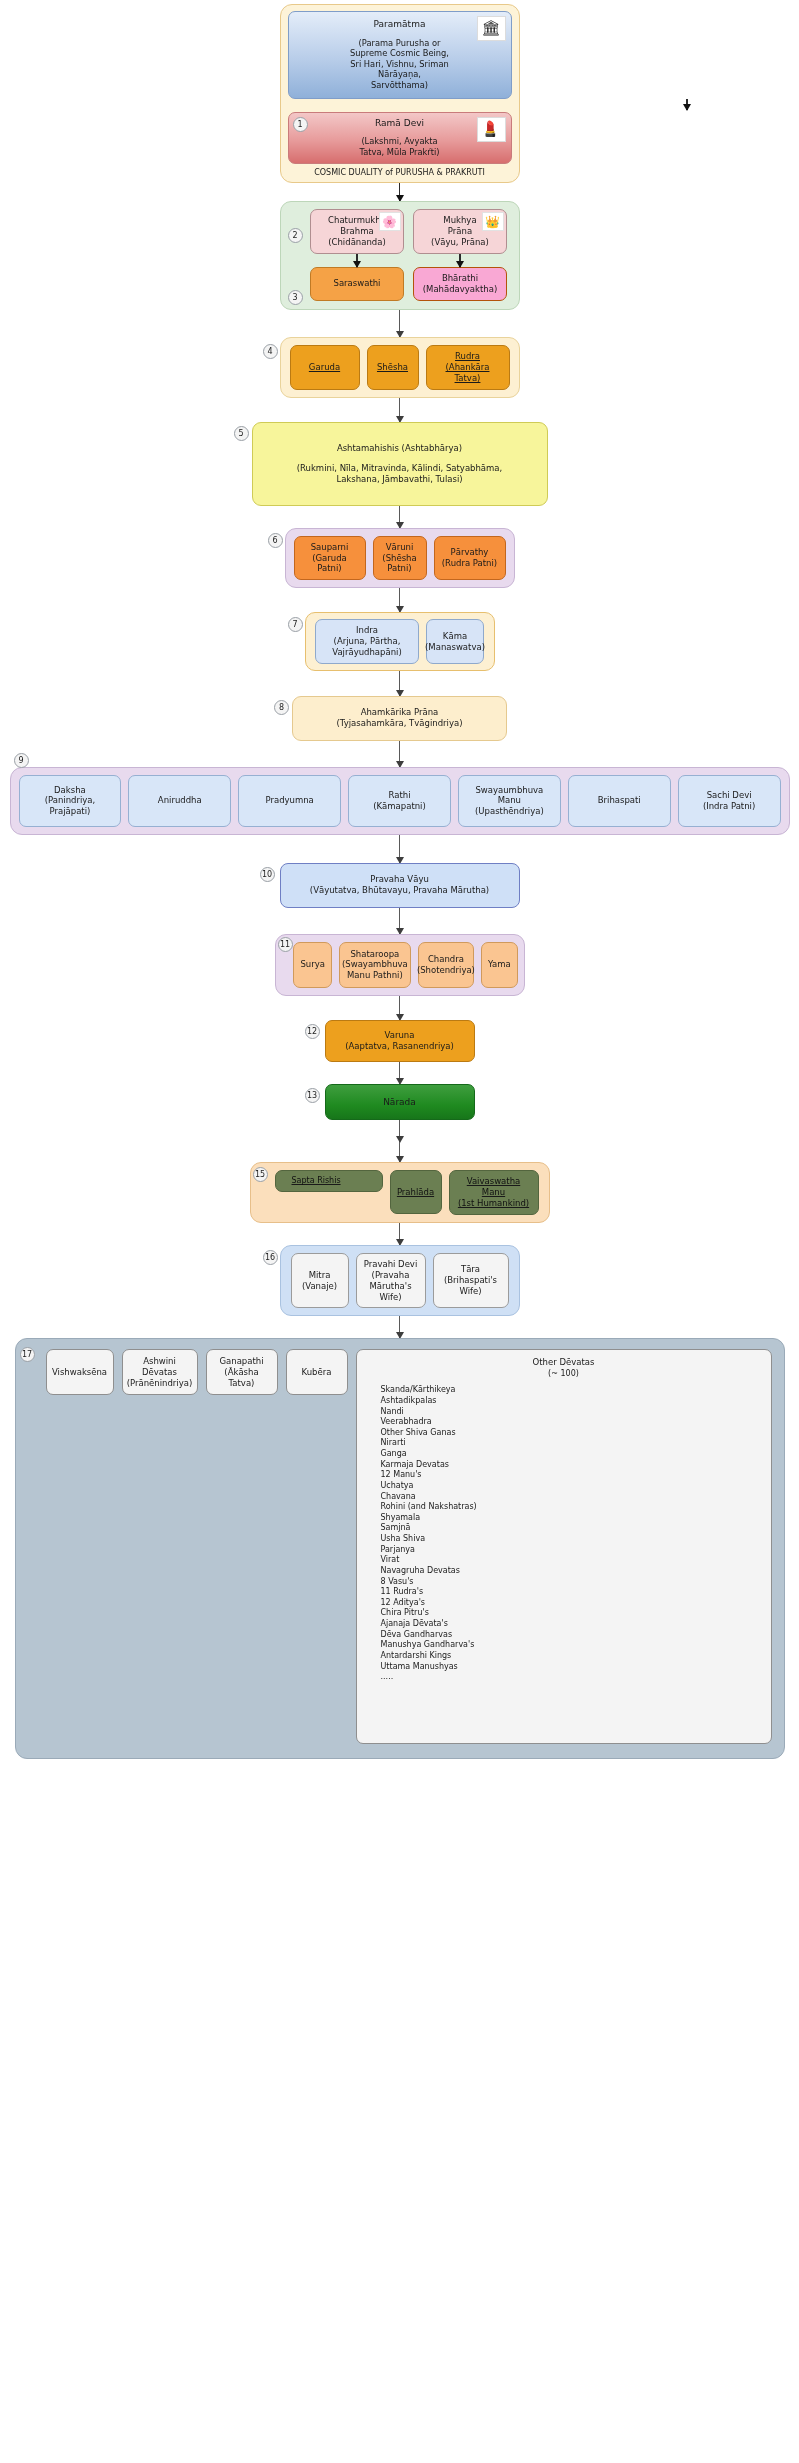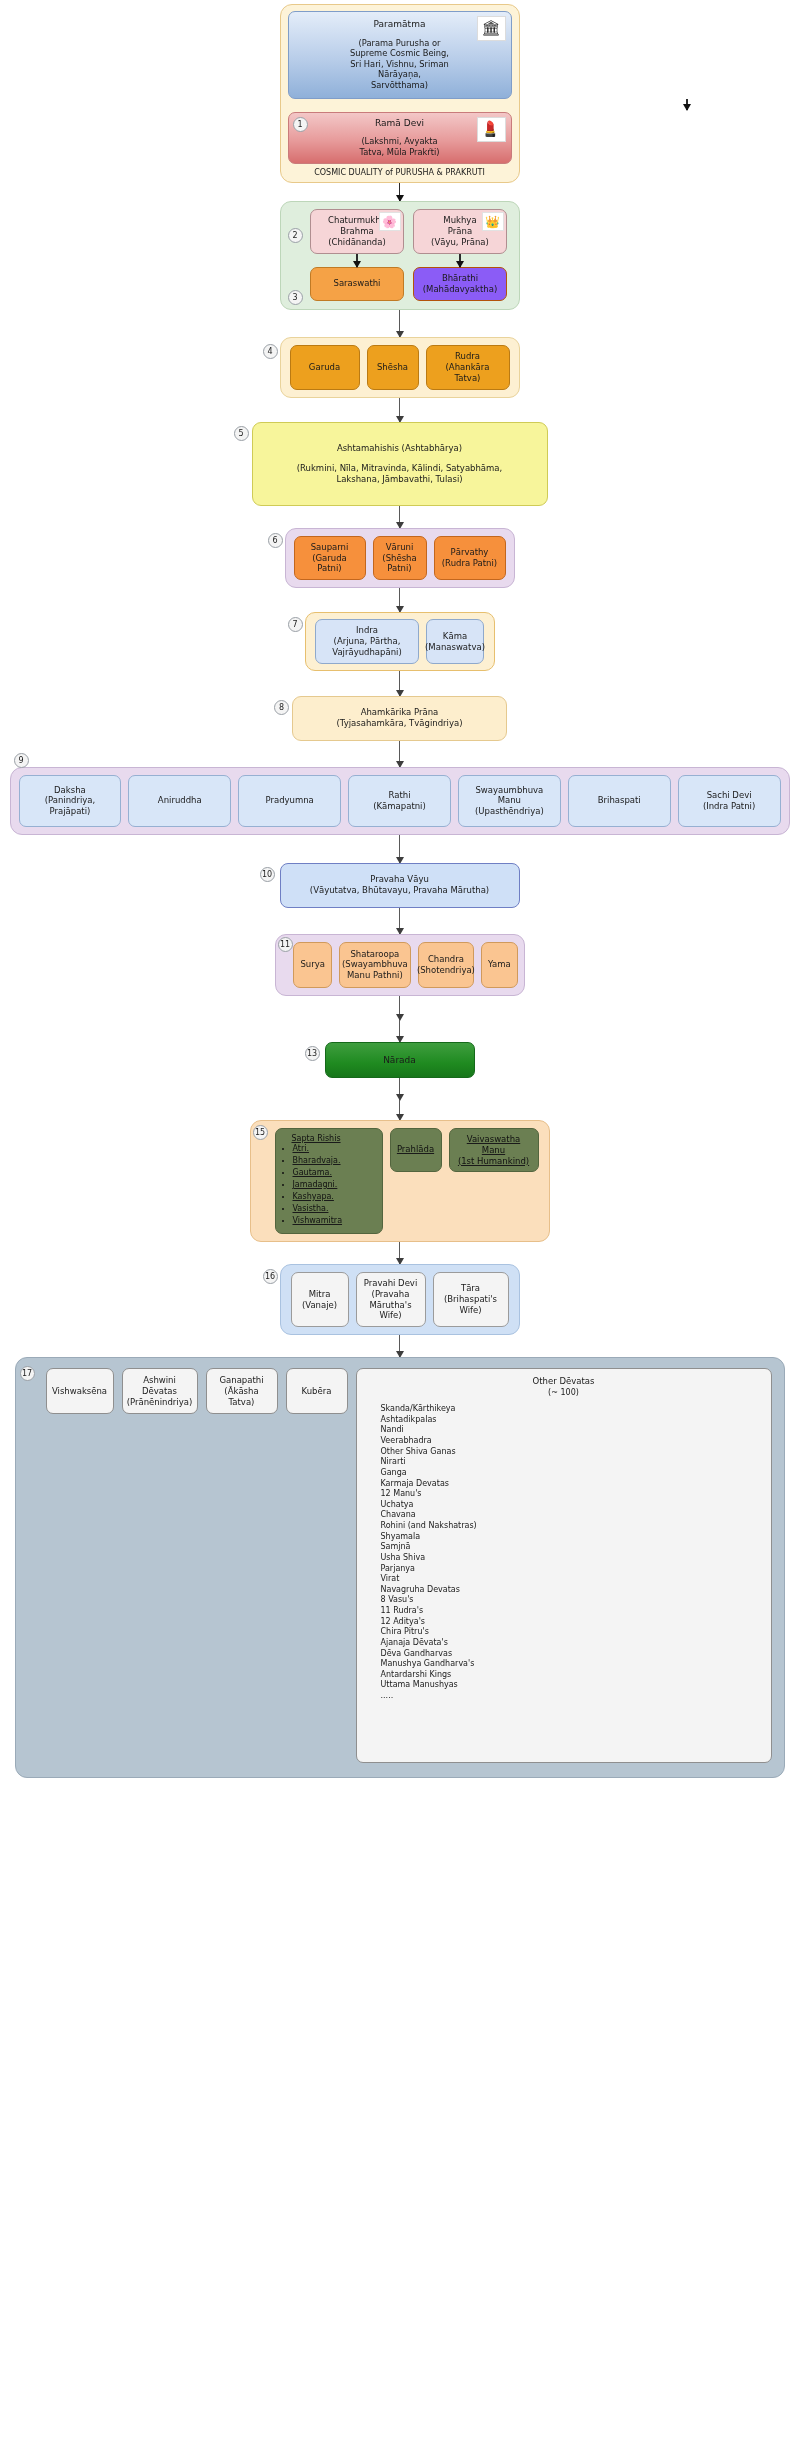--- a/index.html
+++ b/index.html
@@ -141,38 +141,38 @@
     position: relative;
   }
   .gp2row { display: flex; gap: 9px; justify-content: center; }
   .pinkbox {
     background: #f6d5d7;
     border: 1px solid #b08e90;
     position: relative;
   }
   #sec2 .pinkbox { width: 94px; min-height: 42px; }
   .orangebox  { background: #f5a246; border: 1px solid #c07a24; }
-  .orangebox2 { background: #8b5cf6; border: 1px solid #b3530a; }
+  .orangebox2 { background: #f9a8d4; border: 1px solid #b3530a; }
   .pic2 {
     position: absolute; top: 2px; right: 2px;
     width: 22px; height: 19px;
     background: #fff; border: 1px solid #e2e2e2;
     display:flex; align-items:center; justify-content:center;
     font-size: 12px; line-height: 1; overflow: hidden;
   }
 
   
   #sec4 {
     width: 240px;
     background: #fdf0d2;
     border: 1px solid #e9d39b;
     border-radius: 11px;
     padding: 7px 8px;
   }
-  #sec4 .node { background: #eda01e; border-color: #bb7a12; min-height: 40px; }
+  #sec4 .node { background: #eda01e; border-color: #bb7a12; min-height: 40px; text-decoration: underline; }
 
   
   #sec5 {
     width: 296px;
     background: #f7f59b;
     border: 1px solid #cfcb56;
     border-radius: 9px;
     padding: 20px 10px;
     text-align: center;
     font-size: 8.5px;
@@ -548,20 +548,29 @@
       <div class="node" style="width:42px">
           <span class="ml">Yama</span>
         </div>
     </div>
   </div>
 
   <div class="arrow" style="height:24px">
       <i style="height:24px"></i>
     </div>
 
+  <div class="row">
+    <div style="position:relative">
+      <span class="gnum" style="left:-20px;top:4px">12</span>
+      <div id="sec12">
+        <div class="ml">Varuna</div>
+        <div class="ml">(Aaptatva, Rasanendriya)</div>
+      </div>
+    </div>
+  </div>
 
   <div class="arrow" style="height:22px">
       <i style="height:22px"></i>
     </div>
 
   <div class="row">
     <div style="position:relative">
       <span class="gnum" style="left:-20px;top:4px">13</span>
       <div id="sec13">
         <span class="ml">Nārada</span>
@@ -576,29 +585,20 @@
 
   <div class="arrow" style="height:20px">
       <i style="height:20px"></i>
     </div>
 
   <div class="row">
     <div id="sec15" class="group">
       <span class="gnum" style="left:2px;top:4px">15</span>
       <div id="rishis" class="olive" style="margin-left:14px">
         <div class="hd">Sapta Rishis</div>
-        <ul>
-          <li>Atri.</li>
-          <li>Bharadvaja.</li>
-          <li>Gautama.</li>
-          <li>Jamadagni.</li>
-          <li>Kashyapa.</li>
-          <li>Vasistha.</li>
-          <li>Vishwamitra</li>
-        </ul>
       </div>
       <div class="node olive" style="width:52px;min-height:44px;align-self:flex-start">
           <span class="ml">Prahlāda</span>
         </div>
       <div class="node olive" style="width:90px;min-height:44px;align-self:flex-start">
           <span class="ml">Vaivaswatha Manu<br>(1st Humankind)</span>
         </div>
     </div>
   </div>
 

